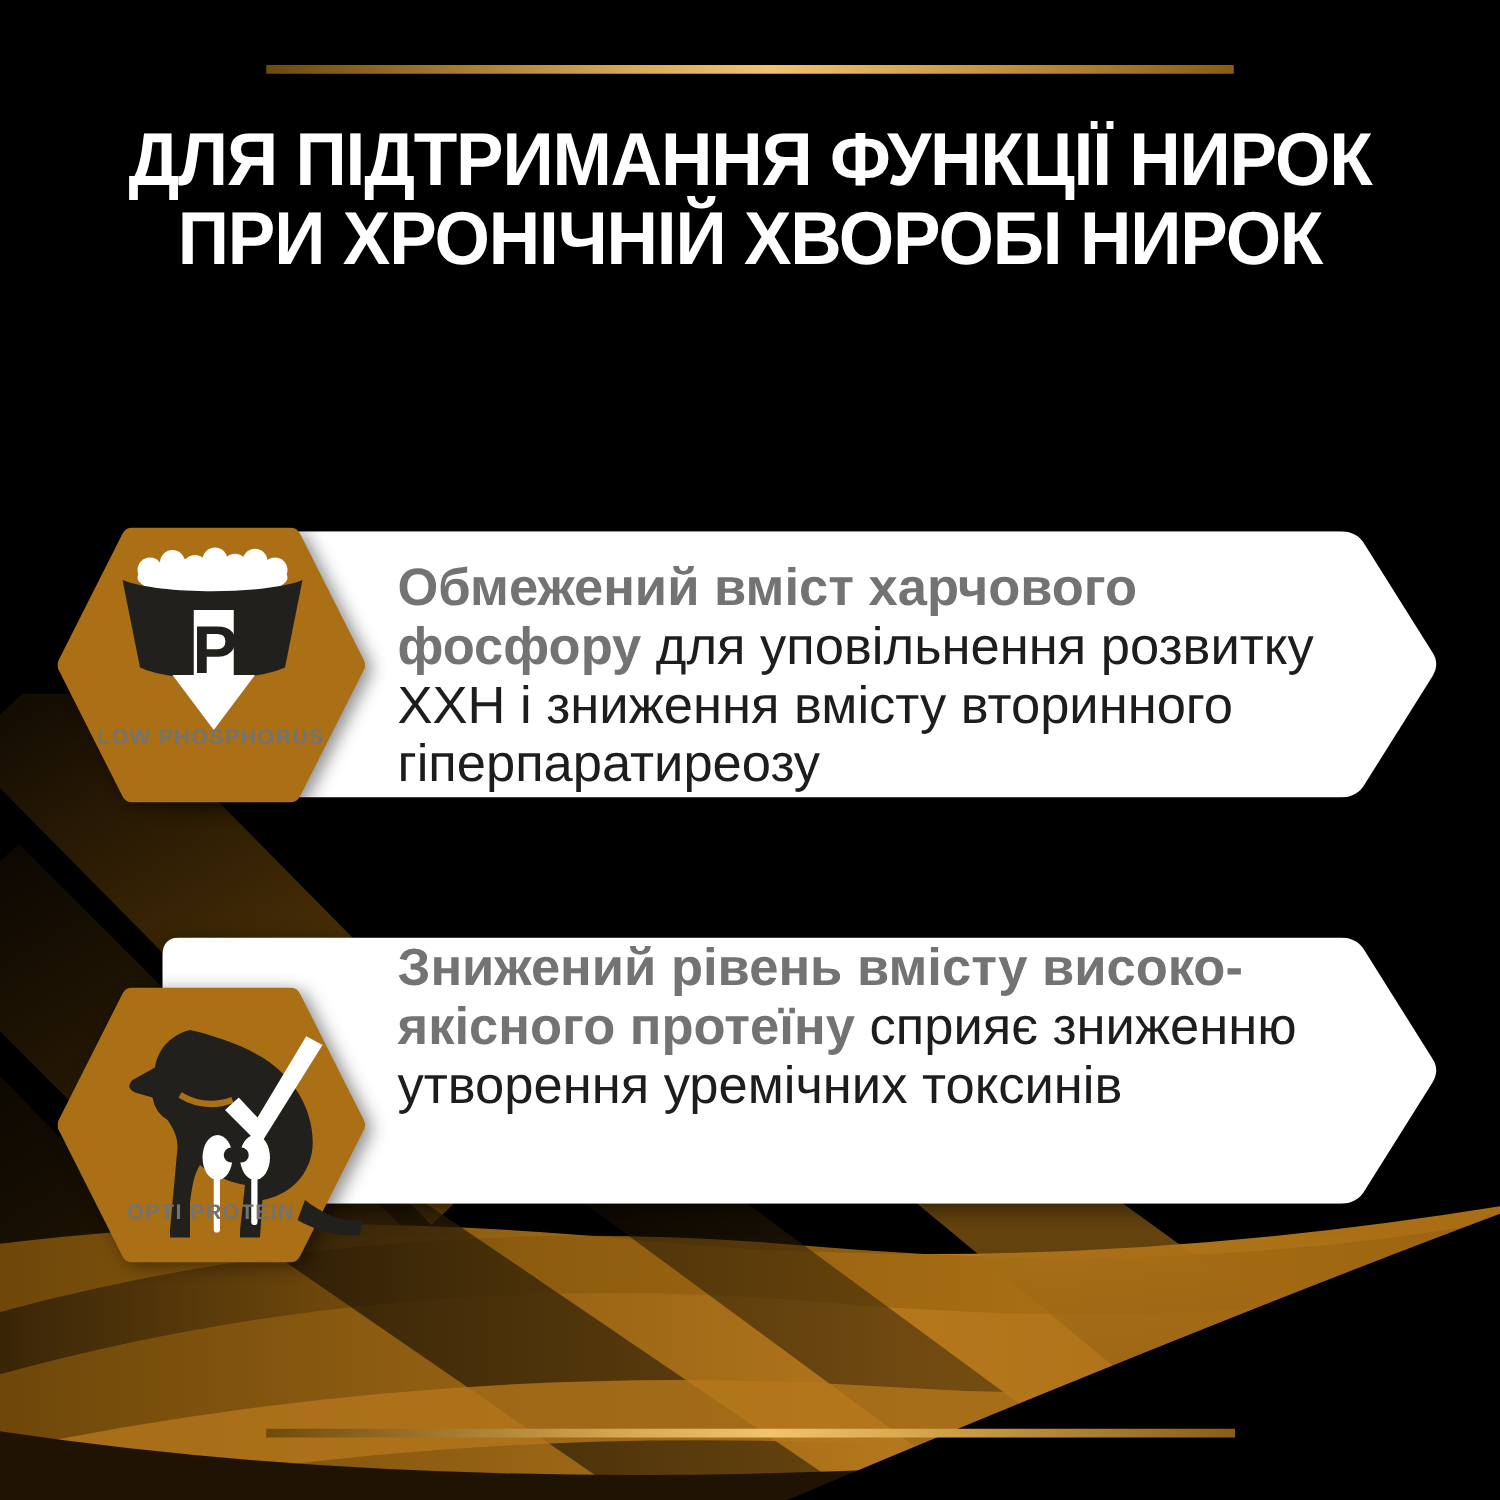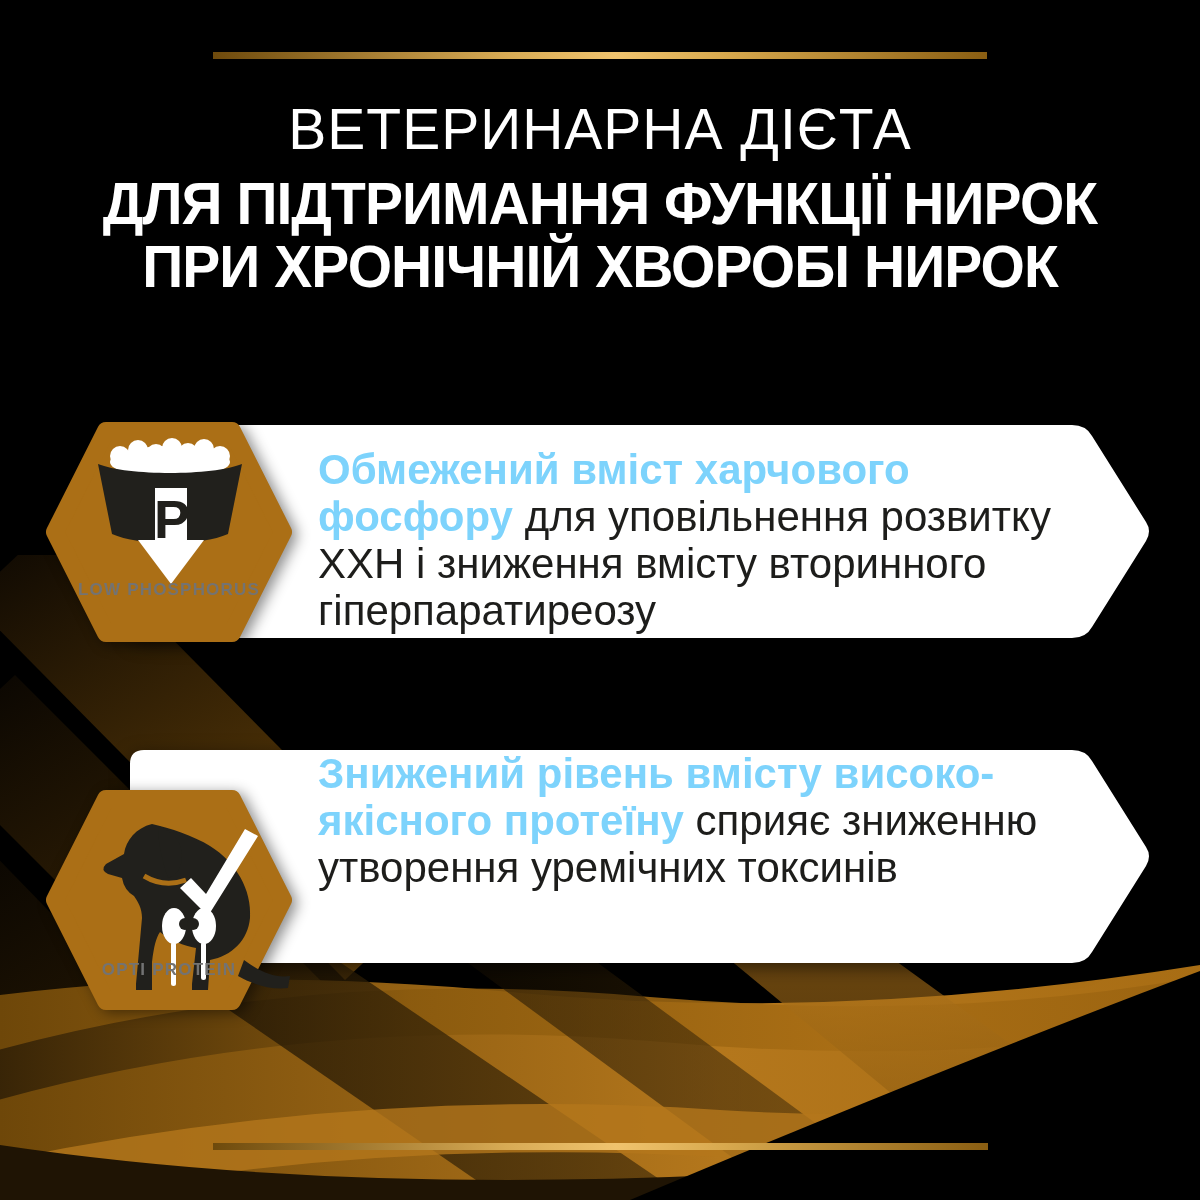--- a/index.html
+++ b/index.html
@@ -24,21 +24,21 @@
   .feature{position:absolute;left:0;width:1200px;height:213px;z-index:5;}
   .f1{top:425px;}
   .f2{top:750px;}
   .banner-shape{position:absolute;left:0;top:0;filter:drop-shadow(0 5px 9px rgba(0,0,0,.55));}
   .feature-text{
     position:absolute;left:318px;top:0;width:745px;
     font-size:42px;line-height:47px;color:#1d1d1b;font-weight:400;
   }
   .f1 .feature-text{padding-top:21px;}
   .f2 .feature-text{}
-  .feature-text b{color:#7dd3fc;font-weight:bold;}
+  .feature-text b{color:#737373;font-weight:bold;}
   
   .badge{position:absolute;left:46px;top:-3px;width:246px;height:220px;z-index:6;}
   .f2 .badge{top:-7px;margin-top:47px;}
   .badge > svg{position:absolute;left:0;top:0;}
   .badge-hex{filter:drop-shadow(5px 3px 7px rgba(0,0,0,.45));}
   .badge-label{
     position:absolute;left:0;top:158px;width:246px;text-align:center;
     font-size:17px;font-weight:bold;letter-spacing:1.2px;color:#737373;z-index:3;
   }
   .f2 .badge-label{top:170px;}
@@ -96,21 +96,20 @@
     <polygon points="700,0 860,0 1150,210 1150,265 1020,265" fill="url(#gc)" opacity="0.6"></polygon>
     <path d="M-20,230 Q350,150 720,175 Q980,192 1210,135 L1210,185 Q980,240 720,222 Q350,200 -20,278 Z" fill="#b4771c" opacity="0.8"></path>
     <path d="M0,265 L0,210 Q320,258 720,240 Q1020,226 1200,250 L1200,265 Z" fill="#1f1404"></path>
     <path d="M630,265 Q950,130 1200,36 L1200,265 Z" fill="#000000"></path>
     <rect x="213" y="208" width="775" height="7" fill="url(#gl)"></rect>
   </svg>
 
   <div class="top-gold-line"></div>
 
   <div class="title">
-    <div class="title-line1">ВЕТЕРИНАРНА ДІЄТА</div>
     <div class="title-bold">
       <div>ДЛЯ ПІДТРИМАННЯ ФУНКЦІЇ НИРОК</div>
       <div>ПРИ ХРОНІЧНІЙ ХВОРОБІ НИРОК</div>
     </div>
   </div>
 
   <div class="feature f1">
     <svg class="banner-shape" viewBox="0 0 1160 213" width="1160" height="213">
       <path d="M130,14 Q130,0 144,0 L1072,0 Q1086,0 1092,11 L1146,97 Q1152,106 1146,116 L1092,202 Q1086,213 1072,213 L144,213 Q130,213 130,199 Z" fill="#ffffff"></path>
     </svg>

